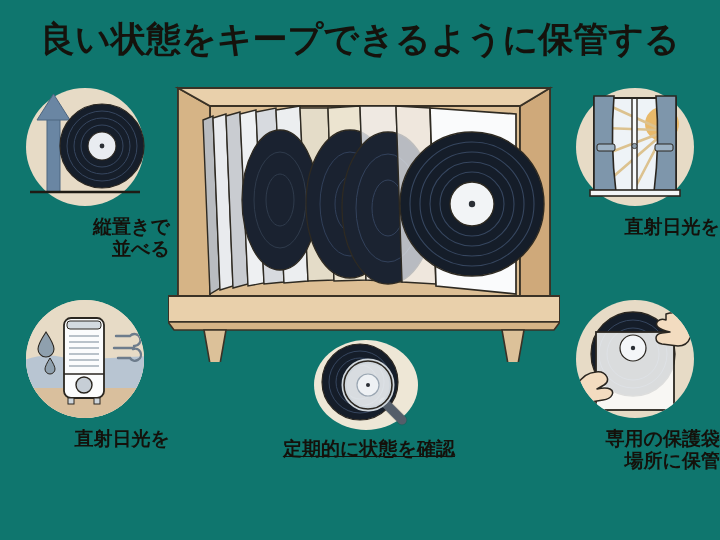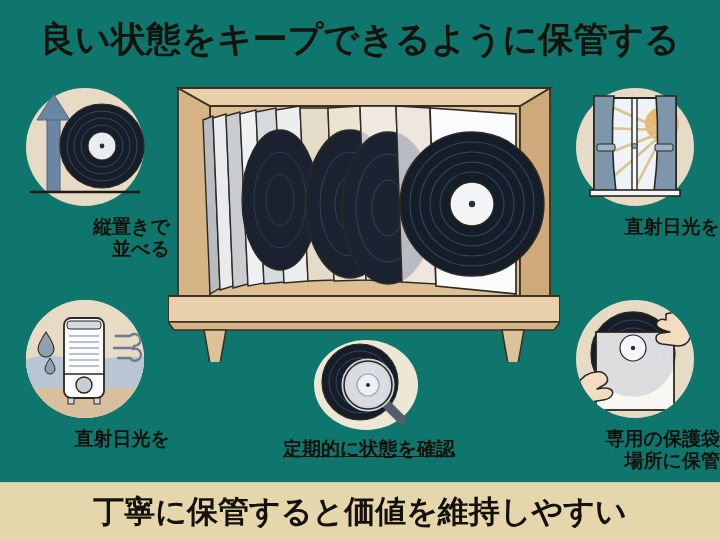--- a/index.html
+++ b/index.html
@@ -297,17 +297,14 @@
           <path d="M6,118 q-6,-16 2,-30 q6,-11 18,-12 q8,-1 11,5 q2,5 -3,8 l-7,4 q9,-2 13,0 q4,2 2,6 q-2,4 -9,5 l-12,2 q-8,2 -9,12 z" fill="#f3dcc0" stroke="#2a2620" stroke-width="1.5" stroke-linejoin="round"></path>
         </g>
       </svg>
     </div>
     <div class="card-label">
       <span>専用の保護袋</span>
       <span>場所に保管</span>
     </div>
   </div>
 
-  <div id="footer-bar">
-    <div id="footer-text">丁寧に保管すると価値を維持しやすい</div>
-  </div>
 
 </div>
 
 </body></html>

